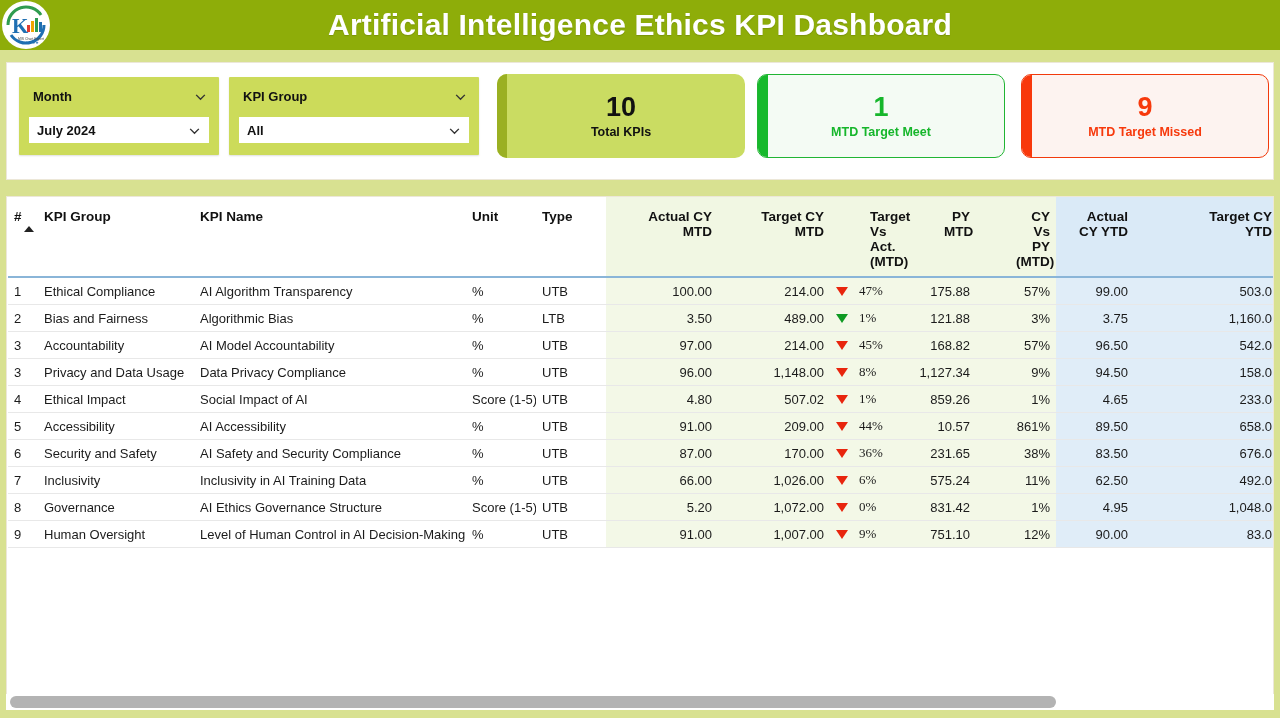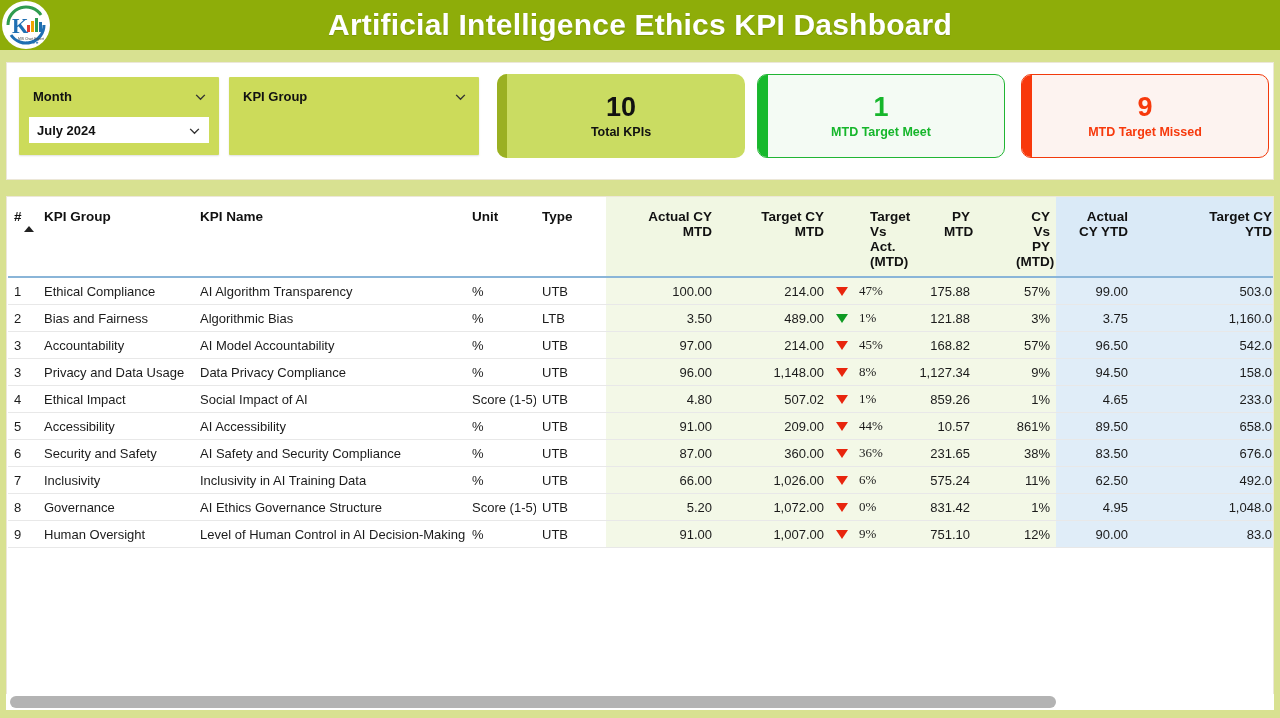--- a/index.html
+++ b/index.html
@@ -212,20 +212,26 @@
           <path d="M2 4.5 L6 8.5 L10 4.5" stroke="#333" stroke-width="1.3" fill="none"></path>
         </svg>
       </div>
     </div>
 
     <div class="filter-box group">
       <div class="filter-label">KPI Group</div>
       <svg class="filter-caret-top" viewBox="0 0 12 12">
         <path d="M2 4.5 L6 8.5 L10 4.5" stroke="#333" stroke-width="1.3" fill="none"></path>
       </svg>
+      <div class="filter-select">
+        <span>All</span>
+        <svg class="caret" viewBox="0 0 12 12">
+          <path d="M2 4.5 L6 8.5 L10 4.5" stroke="#333" stroke-width="1.3" fill="none"></path>
+        </svg>
+      </div>
     </div>
 
     <div class="kpi-card kpi-total">
       <div class="accent"></div>
       <div class="kpi-val">10</div>
       <div class="kpi-lbl">Total KPIs</div>
     </div>
 
     <div class="kpi-card kpi-meet">
       <div class="accent"></div>
@@ -391,21 +397,21 @@
               <td class="num c-ytd">89.50</td>
               <td class="num c-ytd">658.0</td>
             </tr>
             <tr>
               <td>6</td>
               <td>Security and Safety</td>
               <td>AI Safety and Security Compliance</td>
               <td>%</td>
               <td>UTB</td>
               <td class="num c-mtd">87.00</td>
-              <td class="num c-mtd">360.00</td>
+              <td class="num c-mtd">170.00</td>
               <td class="c-mtd">
                 <div class="cell-delta">
                   <span class="tri down-red"></span>
                   <span class="pct">36%</span>
                 </div>
               </td>
               <td class="num c-mtd">231.65</td>
               <td class="num c-mtd">38%</td>
               <td class="num c-ytd">83.50</td>
               <td class="num c-ytd">676.0</td>

